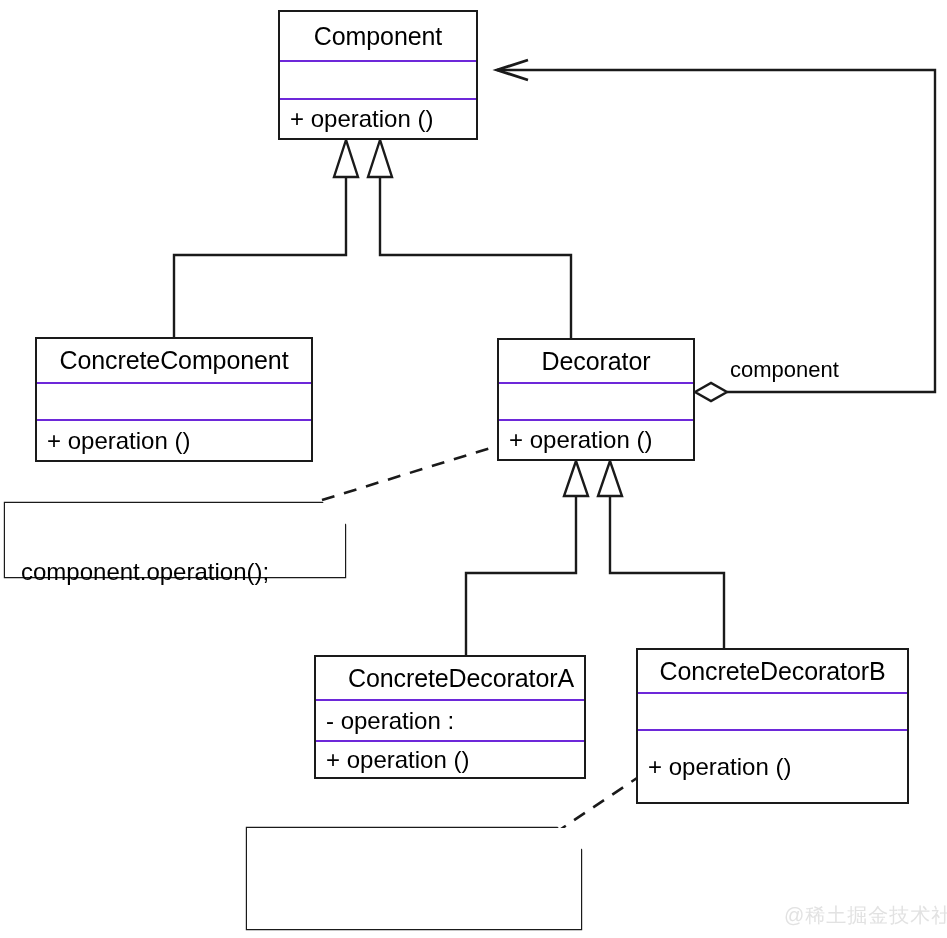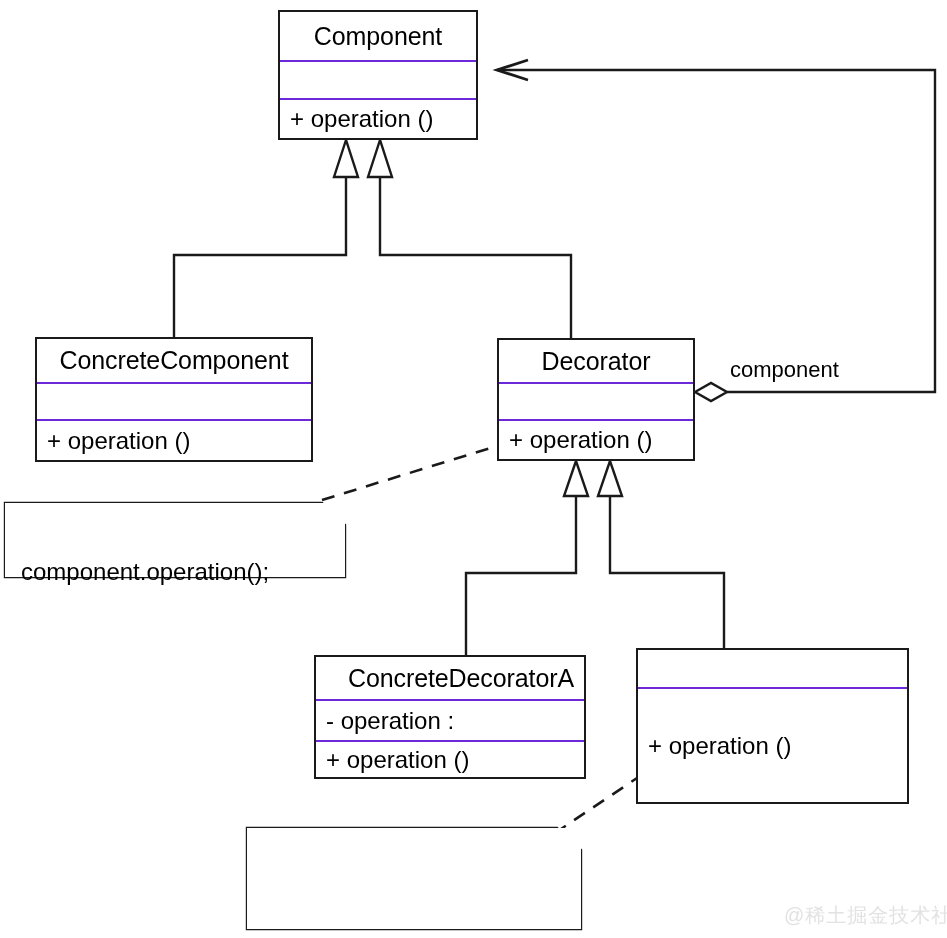--- a/index.html
+++ b/index.html
@@ -174,20 +174,21 @@
     <div class="uml-compartment uml-member-cell" style="flex:1;">+  operation ()</div>
   </div>
 
   <div class="uml-class-box" style="left:314px; top:655px; width:272px; height:124px;">
     <div class="uml-compartment uml-name-cell" style="height:42px;padding-left:22px;">ConcreteDecoratorA</div>
     <div class="uml-compartment uml-member-cell" style="height:41px;">-  operation :</div>
     <div class="uml-compartment uml-member-cell" style="flex:1;">+  operation ()</div>
   </div>
 
   <div class="uml-class-box" style="left:636px; top:648px; width:273px; height:156px;">
+    <div class="uml-compartment uml-name-cell" style="height:42px;">ConcreteDecoratorB</div>
     <div class="uml-compartment uml-empty-cell" style="height:37px;"></div>
     <div class="uml-compartment uml-members-stack" style="flex:1;">
       <div class="uml-member-line">+  operation ()</div>
     </div>
   </div>
 
   <div class="uml-note" style="left:5px; top:503px; width:340px; height:74px;">
     <div class="uml-note-text">
       <div>component.operation();</div>
     </div>

